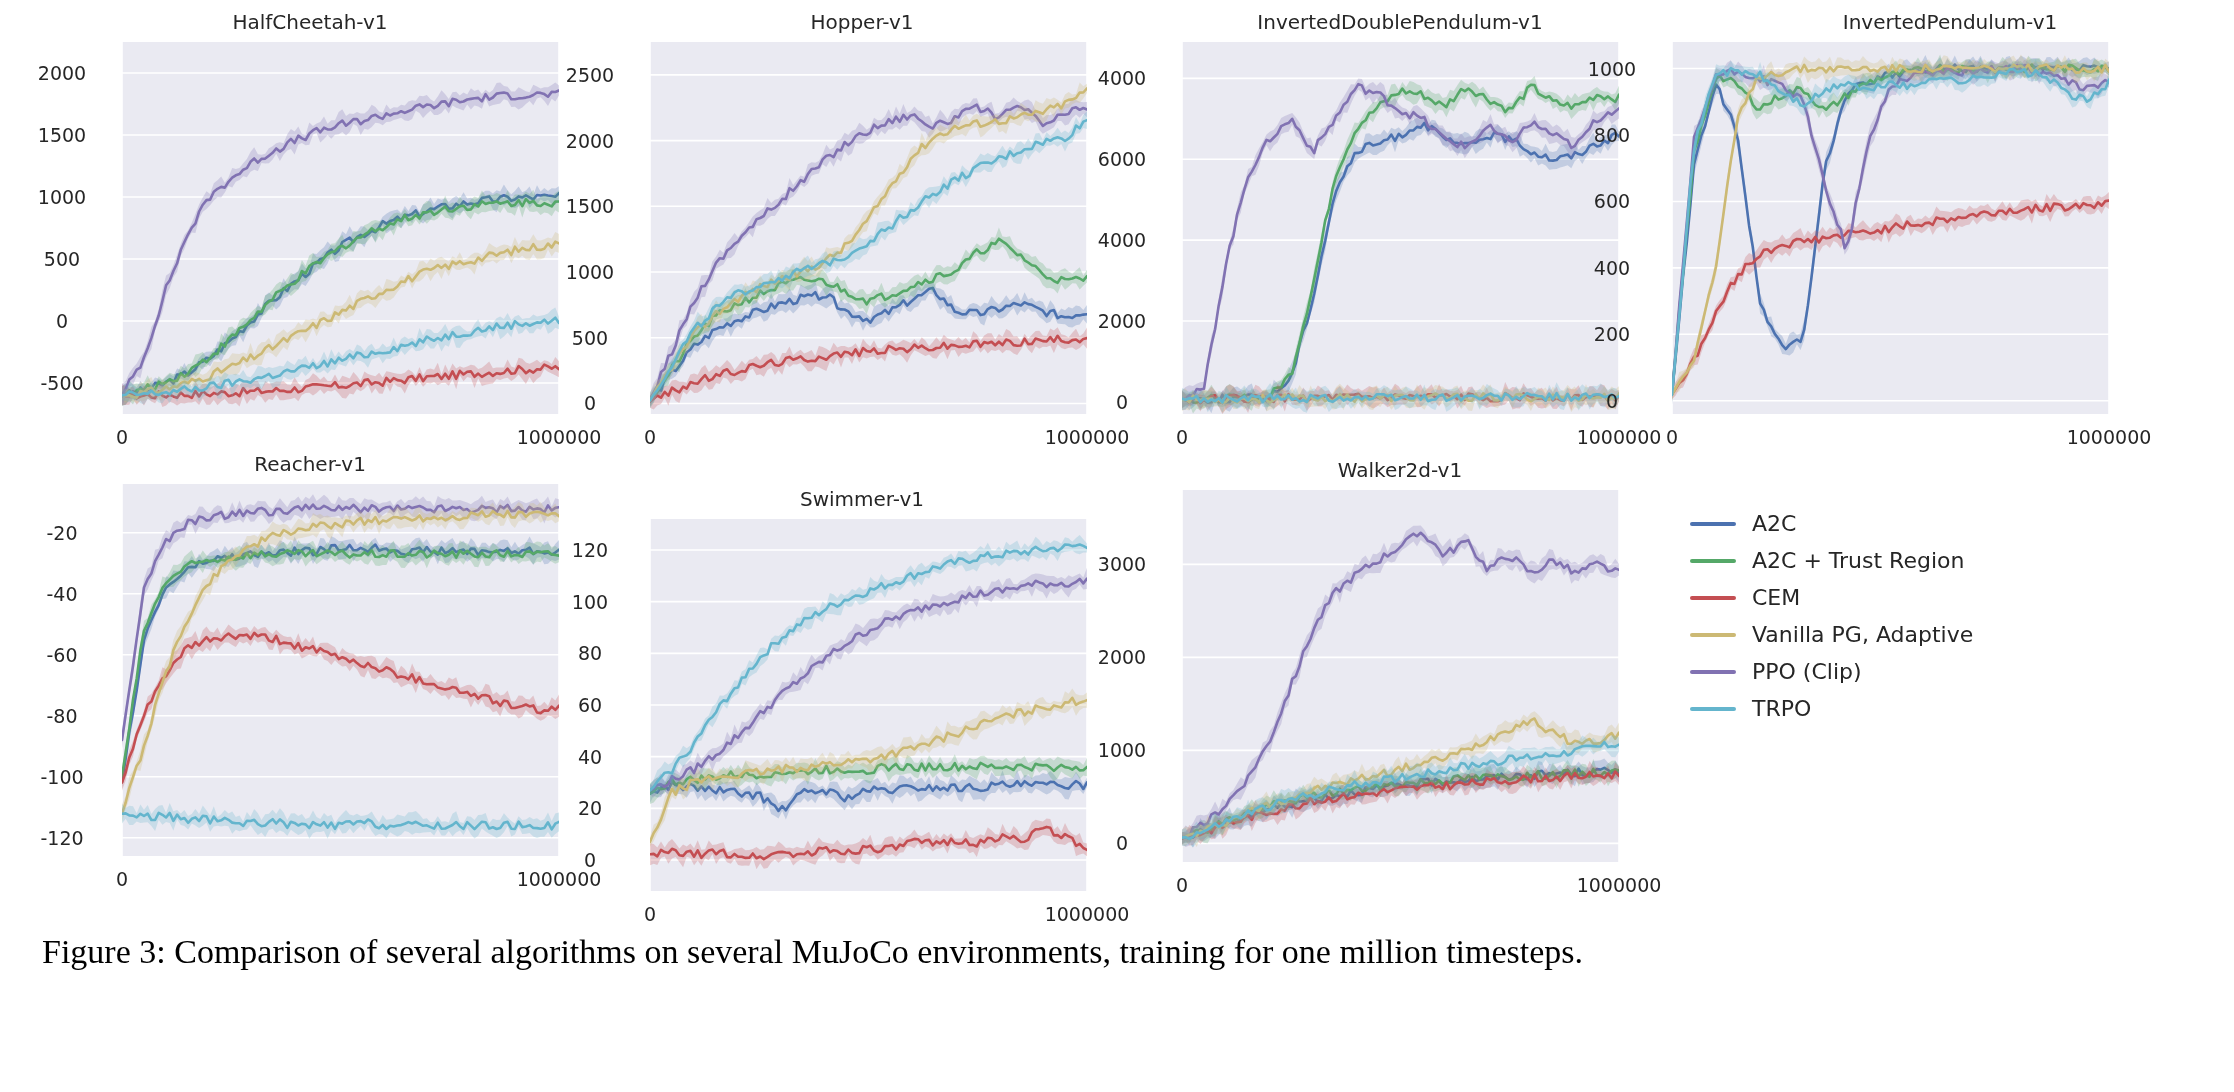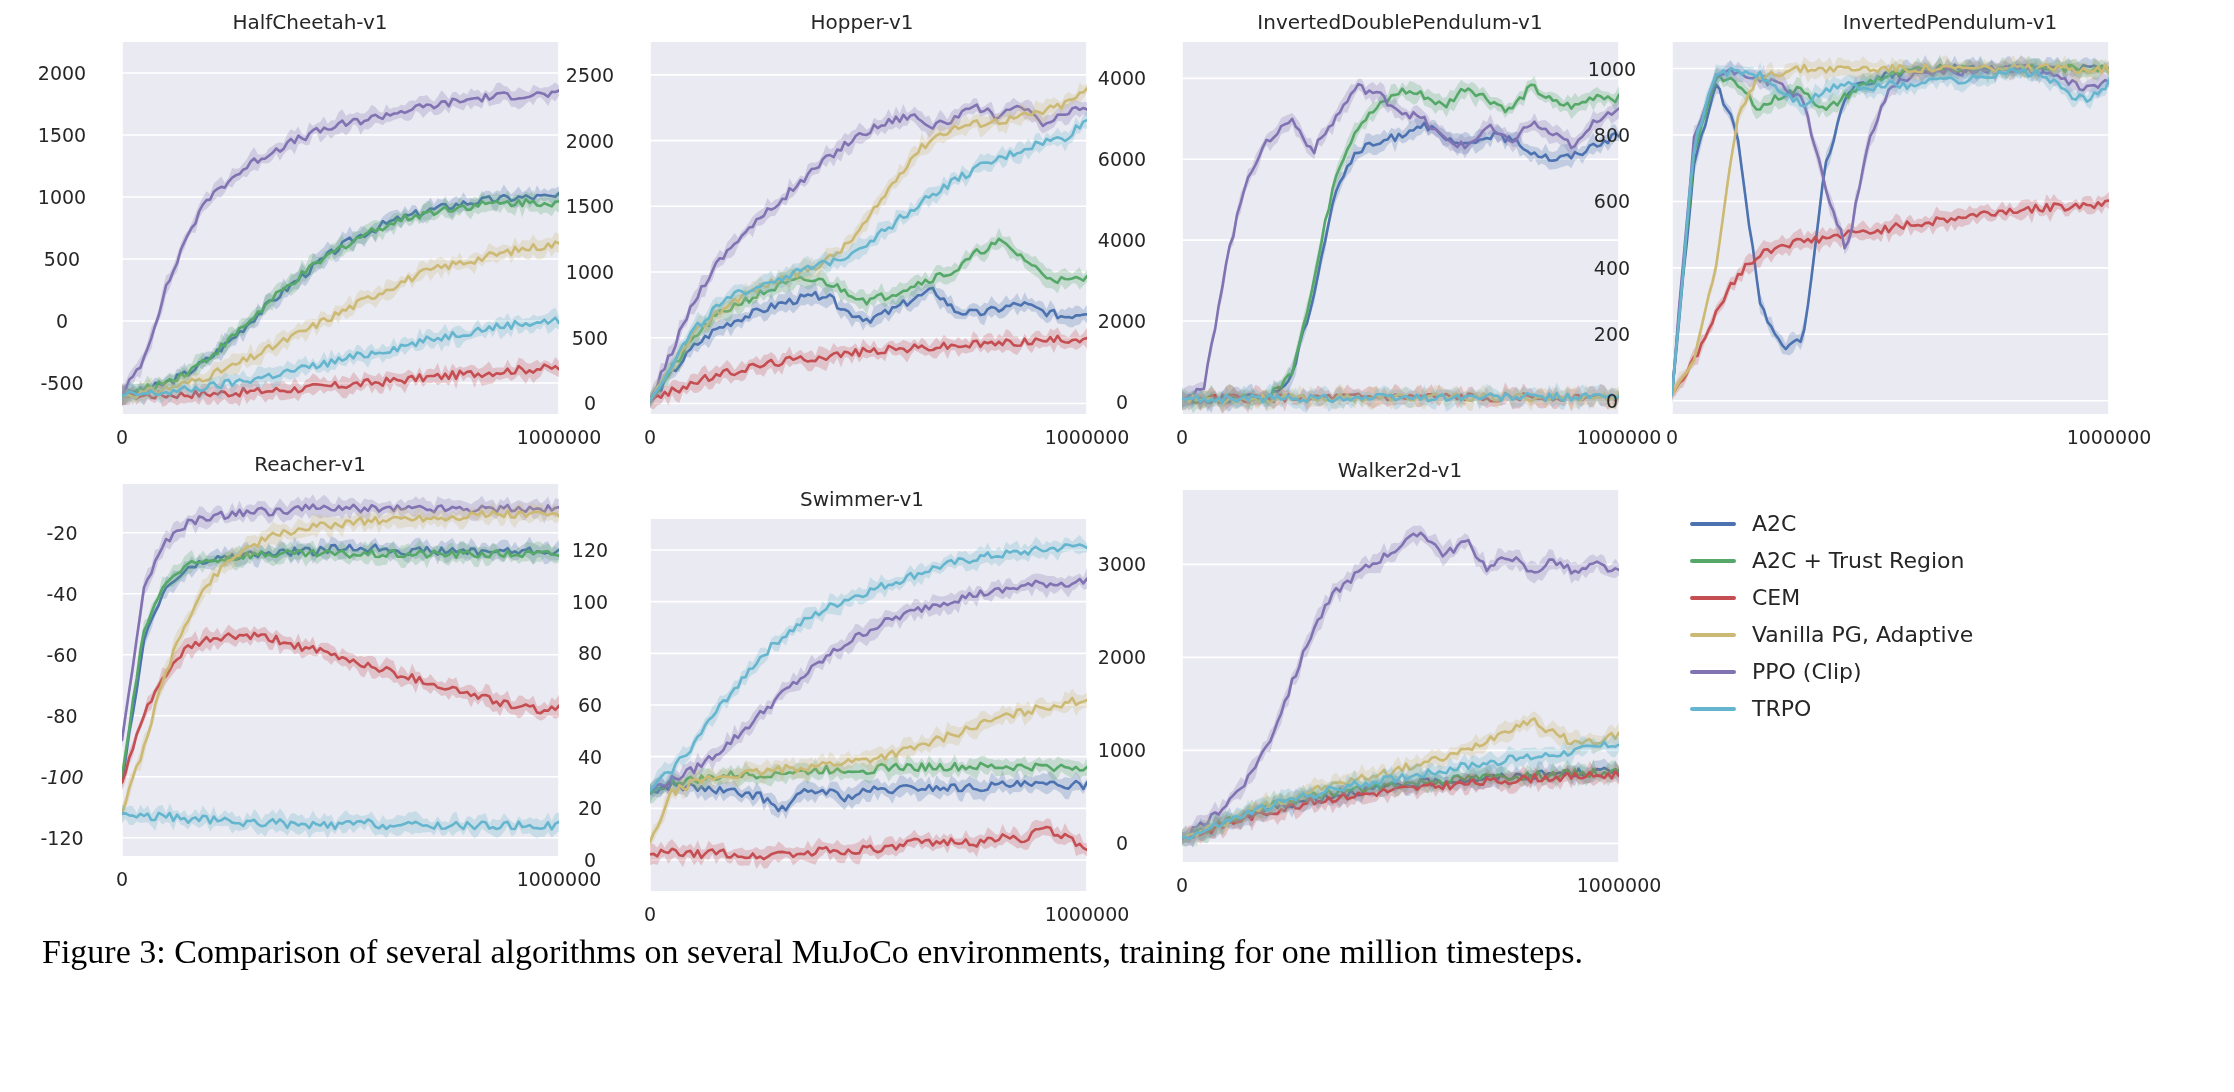--- a/index.html
+++ b/index.html
@@ -256,21 +256,21 @@
           <polyline points="0.0,298.5 3.7,288.2 7.3,273.4 11.0,264.7 14.7,250.3 18.4,241.2 22.0,231.9 25.7,220.4 29.4,217.5 33.1,207.4 36.7,201.7 40.4,194.3 44.1,192.3 47.7,186.3 51.4,179.0 55.1,175.5 58.8,173.0 62.4,164.3 66.1,161.3 69.8,163.8 73.4,158.0 77.1,161.6 80.8,157.2 84.5,153.1 88.1,157.5 91.8,154.2 95.5,154.6 99.2,156.5 102.8,152.3 106.5,149.5 110.2,152.4 113.8,154.8 117.5,151.0 121.2,151.4 124.9,150.6 128.5,154.9 132.2,148.8 135.9,152.2 139.5,150.5 143.2,150.5 146.9,156.6 150.6,158.0 154.2,151.9 157.9,160.1 161.6,158.6 165.3,159.1 168.9,159.4 172.6,164.4 176.3,159.0 179.9,166.7 183.6,163.3 187.3,164.5 191.0,162.2 194.6,168.3 198.3,164.2 202.0,167.1 205.6,168.0 209.3,171.0 213.0,169.7 216.7,175.1 220.3,173.2 224.0,174.8 227.7,178.2 231.4,175.7 235.0,179.1 238.7,182.0 242.4,183.2 246.0,179.0 249.7,183.1 253.4,184.2 257.1,187.6 260.7,186.2 264.4,183.3 268.1,185.0 271.7,188.0 275.4,193.6 279.1,192.5 282.8,193.2 286.4,195.3 290.1,190.3 293.8,198.5 297.5,193.1 301.1,199.4 304.8,200.3 308.5,200.0 312.1,200.1 315.8,203.6 319.5,204.5 323.2,205.4 326.8,204.8 330.5,203.0 334.2,203.7 337.8,208.7 341.5,208.7 345.2,207.9 348.9,212.0 352.5,209.8 356.2,214.6 359.9,211.2 363.6,211.1 367.2,212.2 370.9,219.3 374.6,217.5 378.2,221.9 381.9,216.6 385.6,217.3 389.3,223.9 392.9,224.0 396.6,223.0 400.3,222.0 403.9,220.5 407.6,222.4 411.3,221.4 415.0,228.5 418.6,229.1 422.3,226.4 426.0,226.8 429.7,222.7 433.3,225.8 437.0,221.7" fill="none" stroke="#c44e52" stroke-width="2.6" stroke-linejoin="round" stroke-linecap="round"></polyline>
           <path d="M0.0,247.5L3.7,222.9L7.3,200.4L11.0,171.3L14.7,150.1L18.4,117.8L22.0,95.3L25.7,84.4L29.4,82.3L33.1,65.7L36.7,64.8L40.4,52.9L44.1,46.3L47.7,48.4L51.4,38.7L55.1,36.4L58.8,39.0L62.4,35.8L66.1,30.9L69.8,31.9L73.4,29.9L77.1,22.6L80.8,22.7L84.5,27.4L88.1,29.3L91.8,24.1L95.5,21.2L99.2,22.3L102.8,30.5L106.5,27.7L110.2,18.2L113.8,26.5L117.5,16.5L121.2,25.2L124.9,21.1L128.5,20.2L132.2,21.4L135.9,16.7L139.5,17.3L143.2,17.2L146.9,22.5L150.6,25.0L154.2,20.1L157.9,14.2L161.6,18.8L165.3,23.2L168.9,17.0L172.6,16.1L176.3,12.6L179.9,17.8L183.6,12.8L187.3,14.9L191.0,10.3L194.6,17.0L198.3,14.0L202.0,10.8L205.6,13.8L209.3,19.1L213.0,20.3L216.7,12.2L220.3,16.3L224.0,16.8L227.7,13.9L231.4,13.9L235.0,17.4L238.7,19.9L242.4,14.3L246.0,15.8L249.7,15.4L253.4,17.7L257.1,20.1L260.7,18.5L264.4,18.3L268.1,16.6L271.7,22.0L275.4,17.2L279.1,15.1L282.8,19.3L286.4,15.9L290.1,15.7L293.8,12.2L297.5,15.4L301.1,12.6L304.8,17.0L308.5,17.3L312.1,22.5L315.8,11.9L319.5,14.4L323.2,15.8L326.8,13.9L330.5,16.6L334.2,16.4L337.8,15.9L341.5,17.3L345.2,18.5L348.9,20.3L352.5,17.5L356.2,15.8L359.9,11.7L363.6,18.1L367.2,16.5L370.9,15.5L374.6,21.6L378.2,14.9L381.9,17.0L385.6,12.4L389.3,20.1L392.9,18.0L396.6,16.1L400.3,17.4L403.9,19.3L407.6,18.0L411.3,15.9L415.0,14.5L418.6,19.7L422.3,17.3L426.0,12.5L429.7,22.2L433.3,14.3L437.0,15.3L437.0,31.3L433.3,33.5L429.7,30.7L426.0,30.2L422.3,39.6L418.6,30.4L415.0,34.4L411.3,35.0L407.6,27.6L403.9,36.3L400.3,35.8L396.6,30.0L392.9,35.2L389.3,34.1L385.6,29.6L381.9,31.5L378.2,29.4L374.6,35.1L370.9,33.0L367.2,30.2L363.6,29.6L359.9,31.8L356.2,36.0L352.5,37.2L348.9,36.5L345.2,31.7L341.5,34.5L337.8,30.1L334.2,32.3L330.5,29.1L326.8,36.7L323.2,38.2L319.5,28.9L315.8,33.0L312.1,34.1L308.5,34.1L304.8,34.9L301.1,34.3L297.5,28.6L293.8,33.6L290.1,32.6L286.4,28.5L282.8,30.4L279.1,35.8L275.4,25.9L271.7,32.1L268.1,28.9L264.4,28.4L260.7,30.9L257.1,35.0L253.4,28.2L249.7,27.2L246.0,38.0L242.4,33.0L238.7,36.7L235.0,31.1L231.4,27.7L227.7,35.4L224.0,29.2L220.3,35.4L216.7,31.7L213.0,32.7L209.3,32.9L205.6,33.4L202.0,32.9L198.3,35.0L194.6,32.6L191.0,31.0L187.3,34.9L183.6,28.7L179.9,34.7L176.3,32.1L172.6,30.8L168.9,36.2L165.3,36.3L161.6,39.1L157.9,35.6L154.2,29.7L150.6,37.0L146.9,40.0L143.2,34.8L139.5,30.4L135.9,32.6L132.2,37.4L128.5,37.7L124.9,31.8L121.2,38.8L117.5,35.3L113.8,36.9L110.2,37.2L106.5,39.0L102.8,39.3L99.2,33.5L95.5,39.1L91.8,38.5L88.1,43.0L84.5,45.4L80.8,44.1L77.1,42.7L73.4,50.0L69.8,40.4L66.1,40.7L62.4,53.9L58.8,53.2L55.1,57.1L51.4,59.2L47.7,65.7L44.1,63.6L40.4,74.2L36.7,76.6L33.1,88.5L29.4,96.6L25.7,105.4L22.0,111.8L18.4,140.6L14.7,159.4L11.0,192.7L7.3,211.6L3.7,237.6L0.0,264.6Z" fill="#8172b2" fill-opacity="0.25" stroke="none"></path>
           <polyline points="0.0,256.0 3.7,230.3 7.3,206.0 11.0,182.0 14.7,154.7 18.4,129.2 22.0,103.5 25.7,94.9 29.4,89.4 33.1,77.1 36.7,70.7 40.4,63.5 44.1,55.0 47.7,57.1 51.4,48.9 55.1,46.7 58.8,46.1 62.4,44.9 66.1,35.8 69.8,36.2 73.4,40.0 77.1,32.6 80.8,33.4 84.5,36.4 88.1,36.1 91.8,31.3 95.5,30.1 99.2,27.9 102.8,34.9 106.5,33.3 110.2,27.7 113.8,31.7 117.5,25.9 121.2,32.0 124.9,26.5 128.5,29.0 132.2,29.4 135.9,24.7 139.5,23.9 143.2,26.0 146.9,31.3 150.6,31.0 154.2,24.9 157.9,24.9 161.6,29.0 165.3,29.8 168.9,26.6 172.6,23.5 176.3,22.3 179.9,26.2 183.6,20.8 187.3,24.9 191.0,20.6 194.6,24.8 198.3,24.5 202.0,21.8 205.6,23.6 209.3,26.0 213.0,26.5 216.7,22.0 220.3,25.9 224.0,23.0 227.7,24.7 231.4,20.8 235.0,24.3 238.7,28.3 242.4,23.7 246.0,26.9 249.7,21.3 253.4,22.9 257.1,27.6 260.7,24.7 264.4,23.3 268.1,22.8 271.7,27.0 275.4,21.5 279.1,25.5 282.8,24.8 286.4,22.2 290.1,24.1 293.8,22.9 297.5,22.0 301.1,23.5 304.8,25.9 308.5,25.7 312.1,28.3 315.8,22.4 319.5,21.6 323.2,27.0 326.8,25.3 330.5,22.9 334.2,24.3 337.8,23.0 341.5,25.9 345.2,25.1 348.9,28.4 352.5,27.4 356.2,25.9 359.9,21.8 363.6,23.9 367.2,23.3 370.9,24.3 374.6,28.4 378.2,22.1 381.9,24.3 385.6,21.0 389.3,27.1 392.9,26.6 396.6,23.0 400.3,26.6 403.9,27.8 407.6,22.8 411.3,25.5 415.0,24.4 418.6,25.1 422.3,28.4 426.0,21.4 429.7,26.5 433.3,23.9 437.0,23.3" fill="none" stroke="#8172b2" stroke-width="2.6" stroke-linejoin="round" stroke-linecap="round"></polyline>
           <path d="M0.0,320.3L3.7,312.1L7.3,292.5L11.0,286.8L14.7,277.3L18.4,266.2L22.0,250.6L25.7,245.8L29.4,233.0L33.1,209.6L36.7,203.2L40.4,188.4L44.1,177.0L47.7,173.0L51.4,156.1L55.1,146.8L58.8,142.0L62.4,134.3L66.1,127.7L69.8,125.2L73.4,112.0L77.1,105.2L80.8,95.4L84.5,94.5L88.1,88.9L91.8,81.4L95.5,85.2L99.2,76.3L102.8,70.5L106.5,66.6L110.2,65.2L113.8,62.5L117.5,66.4L121.2,60.2L124.9,51.9L128.5,52.1L132.2,50.8L135.9,53.1L139.5,47.0L143.2,46.7L146.9,43.5L150.6,37.4L154.2,40.0L157.9,40.9L161.6,39.8L165.3,41.0L168.9,45.5L172.6,40.2L176.3,34.8L179.9,36.0L183.6,39.5L187.3,38.9L191.0,29.0L194.6,31.3L198.3,29.9L202.0,32.6L205.6,31.6L209.3,33.4L213.0,33.2L216.7,34.0L220.3,33.7L224.0,31.4L227.7,31.9L231.4,32.6L235.0,29.1L238.7,27.2L242.4,32.1L246.0,28.0L249.7,30.1L253.4,25.9L257.1,29.6L260.7,32.2L264.4,30.4L268.1,25.1L271.7,26.5L275.4,22.0L279.1,24.6L282.8,23.0L286.4,26.7L290.1,30.4L293.8,24.2L297.5,23.5L301.1,28.5L304.8,29.9L308.5,28.4L312.1,26.6L315.8,26.8L319.5,26.7L323.2,27.2L326.8,30.5L330.5,27.1L334.2,29.3L337.8,26.6L341.5,23.1L345.2,27.7L348.9,23.8L352.5,23.9L356.2,24.7L359.9,18.8L363.6,25.2L367.2,21.8L370.9,18.6L374.6,26.0L378.2,19.2L381.9,24.8L385.6,20.6L389.3,26.0L392.9,22.6L396.6,18.1L400.3,20.2L403.9,28.6L407.6,19.4L411.3,19.0L415.0,21.5L418.6,18.0L422.3,23.4L426.0,25.9L429.7,23.0L433.3,19.4L437.0,27.2L437.0,37.2L433.3,39.3L429.7,35.7L426.0,37.0L422.3,35.9L418.6,38.8L415.0,34.0L411.3,37.3L407.6,39.6L403.9,36.8L400.3,36.3L396.6,37.6L392.9,44.1L389.3,40.8L385.6,33.3L381.9,41.5L378.2,42.0L374.6,34.3L370.9,35.9L367.2,41.2L363.6,40.1L359.9,35.7L356.2,37.7L352.5,35.6L348.9,33.4L345.2,40.0L341.5,45.1L337.8,45.2L334.2,40.6L330.5,37.2L326.8,38.8L323.2,45.5L319.5,40.8L315.8,43.6L312.1,39.3L308.5,41.6L304.8,38.5L301.1,46.1L297.5,39.5L293.8,45.8L290.1,42.6L286.4,43.0L282.8,43.2L279.1,44.6L275.4,44.6L271.7,39.5L268.1,45.0L264.4,44.6L260.7,40.9L257.1,50.2L253.4,40.2L249.7,45.8L246.0,44.0L242.4,49.0L238.7,40.6L235.0,43.7L231.4,48.4L227.7,42.2L224.0,41.7L220.3,53.2L216.7,48.8L213.0,44.8L209.3,55.3L205.6,52.5L202.0,45.3L198.3,47.0L194.6,53.8L191.0,50.7L187.3,52.2L183.6,53.0L179.9,54.1L176.3,54.2L172.6,57.2L168.9,55.8L165.3,55.4L161.6,52.2L157.9,62.7L154.2,61.5L150.6,60.3L146.9,60.3L143.2,66.8L139.5,59.9L135.9,72.0L132.2,69.5L128.5,72.5L124.9,73.5L121.2,71.2L117.5,76.3L113.8,81.5L110.2,85.8L106.5,86.1L102.8,90.1L99.2,87.9L95.5,98.6L91.8,98.7L88.1,111.3L84.5,109.5L80.8,116.2L77.1,122.2L73.4,130.4L69.8,134.2L66.1,146.8L62.4,151.3L58.8,162.2L55.1,169.1L51.4,176.0L47.7,191.6L44.1,197.6L40.4,209.0L36.7,216.2L33.1,232.1L29.4,246.1L25.7,257.5L22.0,272.5L18.4,286.9L14.7,286.1L11.0,299.5L7.3,315.0L3.7,324.9L0.0,338.6Z" fill="#ccb974" fill-opacity="0.25" stroke="none"></path>
           <polyline points="0.0,329.5 3.7,318.5 7.3,303.8 11.0,293.1 14.7,281.7 18.4,276.6 22.0,261.6 25.7,251.7 29.4,239.6 33.1,220.9 36.7,209.7 40.4,198.7 44.1,187.3 47.7,182.3 51.4,166.1 55.1,157.9 58.8,152.1 62.4,142.8 66.1,137.2 69.8,129.7 73.4,121.2 77.1,113.7 80.8,105.8 84.5,102.0 88.1,100.1 91.8,90.1 95.5,91.9 99.2,82.1 102.8,80.3 106.5,76.4 110.2,75.5 113.8,72.0 117.5,71.4 121.2,65.7 124.9,62.7 128.5,62.3 132.2,60.2 135.9,62.6 139.5,53.5 143.2,56.7 146.9,51.9 150.6,48.9 154.2,50.7 157.9,51.8 161.6,46.0 165.3,48.2 168.9,50.6 172.6,48.7 176.3,44.5 179.9,45.0 183.6,46.3 187.3,45.6 191.0,39.8 194.6,42.6 198.3,38.5 202.0,39.0 205.6,42.1 209.3,44.3 213.0,39.0 216.7,41.4 220.3,43.4 224.0,36.6 227.7,37.0 231.4,40.5 235.0,36.4 238.7,33.9 242.4,40.6 246.0,36.0 249.7,38.0 253.4,33.0 257.1,39.9 260.7,36.6 264.4,37.5 268.1,35.1 271.7,33.0 275.4,33.3 279.1,34.6 282.8,33.1 286.4,34.8 290.1,36.5 293.8,35.0 297.5,31.5 301.1,37.3 304.8,34.2 308.5,35.0 312.1,33.0 315.8,35.2 319.5,33.7 323.2,36.3 326.8,34.6 330.5,32.1 334.2,34.9 337.8,35.9 341.5,34.1 345.2,33.9 348.9,28.6 352.5,29.7 356.2,31.2 359.9,27.3 363.6,32.7 367.2,31.5 370.9,27.2 374.6,30.1 378.2,30.6 381.9,33.1 385.6,26.9 389.3,33.4 392.9,33.4 396.6,27.9 400.3,28.3 403.9,32.7 407.6,29.5 411.3,28.2 415.0,27.7 418.6,28.4 422.3,29.7 426.0,31.4 429.7,29.4 433.3,29.3 437.0,32.2" fill="none" stroke="#ccb974" stroke-width="2.6" stroke-linejoin="round" stroke-linecap="round"></polyline>
           <path d="M0.0,320.0L3.7,323.9L7.3,321.8L11.0,322.2L14.7,329.2L18.4,320.5L22.0,325.7L25.7,321.1L29.4,330.0L33.1,324.9L36.7,321.7L40.4,320.9L44.1,328.9L47.7,319.0L51.4,327.3L55.1,326.0L58.8,329.6L62.4,326.0L66.1,332.0L69.8,330.0L73.4,325.1L77.1,330.0L80.8,321.6L84.5,326.4L88.1,331.4L91.8,322.3L95.5,332.9L99.2,330.2L102.8,326.0L106.5,329.4L110.2,327.5L113.8,332.9L117.5,331.5L121.2,337.6L124.9,327.9L128.5,332.7L132.2,325.1L135.9,329.3L139.5,335.9L143.2,330.2L146.9,329.8L150.6,325.7L154.2,330.1L157.9,324.3L161.6,328.6L165.3,336.1L168.9,329.6L172.6,329.2L176.3,331.9L179.9,330.1L183.6,334.9L187.3,333.5L191.0,326.6L194.6,332.9L198.3,335.0L202.0,329.1L205.6,332.5L209.3,330.8L213.0,339.3L216.7,333.7L220.3,329.7L224.0,326.1L227.7,330.5L231.4,331.5L235.0,329.8L238.7,332.1L242.4,331.6L246.0,330.6L249.7,327.5L253.4,333.7L257.1,338.4L260.7,331.1L264.4,335.8L268.1,335.3L271.7,334.6L275.4,330.6L279.1,331.5L282.8,332.6L286.4,328.2L290.1,328.3L293.8,327.0L297.5,330.5L301.1,335.1L304.8,334.2L308.5,338.3L312.1,337.8L315.8,332.3L319.5,337.7L323.2,337.3L326.8,338.4L330.5,329.8L334.2,327.3L337.8,338.0L341.5,339.0L345.2,332.3L348.9,332.7L352.5,335.9L356.2,331.1L359.9,330.8L363.6,328.9L367.2,339.3L370.9,334.8L374.6,336.1L378.2,335.8L381.9,329.2L385.6,333.6L389.3,336.9L392.9,339.5L396.6,332.3L400.3,336.1L403.9,335.4L407.6,333.1L411.3,335.3L415.0,334.2L418.6,336.8L422.3,335.2L426.0,328.6L429.7,336.9L433.3,329.4L437.0,328.5L437.0,347.2L433.3,350.0L429.7,353.8L426.0,347.9L422.3,352.8L418.6,352.8L415.0,354.1L411.3,352.6L407.6,349.0L403.9,349.7L400.3,350.0L396.6,342.8L392.9,350.6L389.3,352.4L385.6,341.9L381.9,348.2L378.2,352.2L374.6,353.9L370.9,351.8L367.2,349.7L363.6,347.4L359.9,344.6L356.2,351.7L352.5,354.5L348.9,350.6L345.2,343.9L341.5,351.1L337.8,346.4L334.2,348.6L330.5,352.2L326.8,347.1L323.2,351.6L319.5,351.6L315.8,344.9L312.1,351.5L308.5,348.0L304.8,348.3L301.1,348.6L297.5,349.2L293.8,348.7L290.1,350.7L286.4,348.1L282.8,347.1L279.1,350.7L275.4,352.4L271.7,350.5L268.1,348.2L264.4,354.2L260.7,350.8L257.1,350.1L253.4,351.9L249.7,347.3L246.0,340.4L242.4,346.8L238.7,342.1L235.0,345.3L231.4,349.3L227.7,344.2L224.0,349.0L220.3,349.6L216.7,343.7L213.0,350.3L209.3,346.3L205.6,354.7L202.0,347.0L198.3,348.1L194.6,347.7L191.0,349.3L187.3,354.8L183.6,345.9L179.9,349.4L176.3,351.1L172.6,348.6L168.9,345.8L165.3,351.7L161.6,347.9L157.9,346.5L154.2,348.9L150.6,344.7L146.9,346.0L143.2,352.9L139.5,348.5L135.9,351.0L132.2,346.4L128.5,341.3L124.9,345.6L121.2,346.1L117.5,347.2L113.8,345.8L110.2,349.7L106.5,342.2L102.8,341.8L99.2,342.4L95.5,341.7L91.8,342.6L88.1,347.7L84.5,338.4L80.8,341.8L77.1,344.0L73.4,341.6L69.8,339.6L66.1,345.6L62.4,342.0L58.8,341.1L55.1,335.2L51.4,346.5L47.7,338.9L44.1,338.0L40.4,340.7L36.7,335.8L33.1,347.1L29.4,341.9L25.7,338.2L22.0,338.4L18.4,339.1L14.7,337.5L11.0,341.0L7.3,341.0L3.7,334.8L0.0,339.4Z" fill="#64b5cd" fill-opacity="0.25" stroke="none"></path>
           <polyline points="0.0,329.7 3.7,329.4 7.3,331.4 11.0,331.6 14.7,333.4 18.4,329.8 22.0,332.0 25.7,329.6 29.4,336.0 33.1,336.0 36.7,328.8 40.4,330.8 44.1,333.5 47.7,328.9 51.4,336.9 55.1,330.6 58.8,335.3 62.4,334.0 66.1,338.8 69.8,334.8 73.4,333.4 77.1,337.0 80.8,331.7 84.5,332.4 88.1,339.5 91.8,332.5 95.5,337.3 99.2,336.3 102.8,333.9 106.5,335.8 110.2,338.6 113.8,339.3 117.5,339.3 121.2,341.9 124.9,336.8 128.5,337.0 132.2,335.8 135.9,340.2 139.5,342.2 143.2,341.5 146.9,337.9 150.6,335.2 154.2,339.5 157.9,335.4 161.6,338.2 165.3,343.9 168.9,337.7 172.6,338.9 176.3,341.5 179.9,339.7 183.6,340.4 187.3,344.1 191.0,338.0 194.6,340.3 198.3,341.6 202.0,338.1 205.6,343.6 209.3,338.6 213.0,344.8 216.7,338.7 220.3,339.7 224.0,337.5 227.7,337.3 231.4,340.4 235.0,337.5 238.7,337.1 242.4,339.2 246.0,335.5 249.7,337.4 253.4,342.8 257.1,344.3 260.7,341.0 264.4,345.0 268.1,341.8 271.7,342.5 275.4,341.5 279.1,341.1 282.8,339.8 286.4,338.1 290.1,339.5 293.8,337.8 297.5,339.8 301.1,341.8 304.8,341.3 308.5,343.1 312.1,344.6 315.8,338.6 319.5,344.7 323.2,344.5 326.8,342.8 330.5,341.0 334.2,338.0 337.8,342.2 341.5,345.0 345.2,338.1 348.9,341.6 352.5,345.2 356.2,341.4 359.9,337.7 363.6,338.2 367.2,344.5 370.9,343.3 374.6,345.0 378.2,344.0 381.9,338.7 385.6,337.8 389.3,344.7 392.9,345.0 396.6,337.6 400.3,343.1 403.9,342.5 407.6,341.1 411.3,344.0 415.0,344.1 418.6,344.8 422.3,344.0 426.0,338.3 429.7,345.4 433.3,339.7 437.0,337.8" fill="none" stroke="#64b5cd" stroke-width="2.6" stroke-linejoin="round" stroke-linecap="round"></polyline>
         </svg>
       </div>
       <div class="ytick-label" style="left: 12px; width: 100px; top: 837.705px;">-120</div>
-      <div class="ytick-label" style="left: 12px; width: 100px; top: 776.721px; font-style: italic;">-100</div>
+      <div class="ytick-label" style="left: 12px; width: 100px; top: 776.721px;">-100</div>
       <div class="ytick-label" style="left: 12px; width: 100px; top: 715.738px;">-80</div>
       <div class="ytick-label" style="left: 12px; width: 100px; top: 654.754px;">-60</div>
       <div class="ytick-label" style="left: 12px; width: 100px; top: 593.77px;">-40</div>
       <div class="ytick-label" style="left: 12px; width: 100px; top: 532.787px;">-20</div>
       <div class="xtick-label" style="left: 122px; top: 868px;">0</div>
       <div class="xtick-label" style="left: 559px; top: 868px;">1000000</div>
     </div>
     <div class="panel" style="left: 0px; top: 0px; width: 2234px; height: 1092px; pointer-events: none; margin-top: 35px;">
       <div class="panel-title" style="left: 612px; top: 452px; width: 500px;">Swimmer-v1</div>
       <div class="plot-area" style="left: 650px; top: 484px; width: 437px; height: 372px;">

